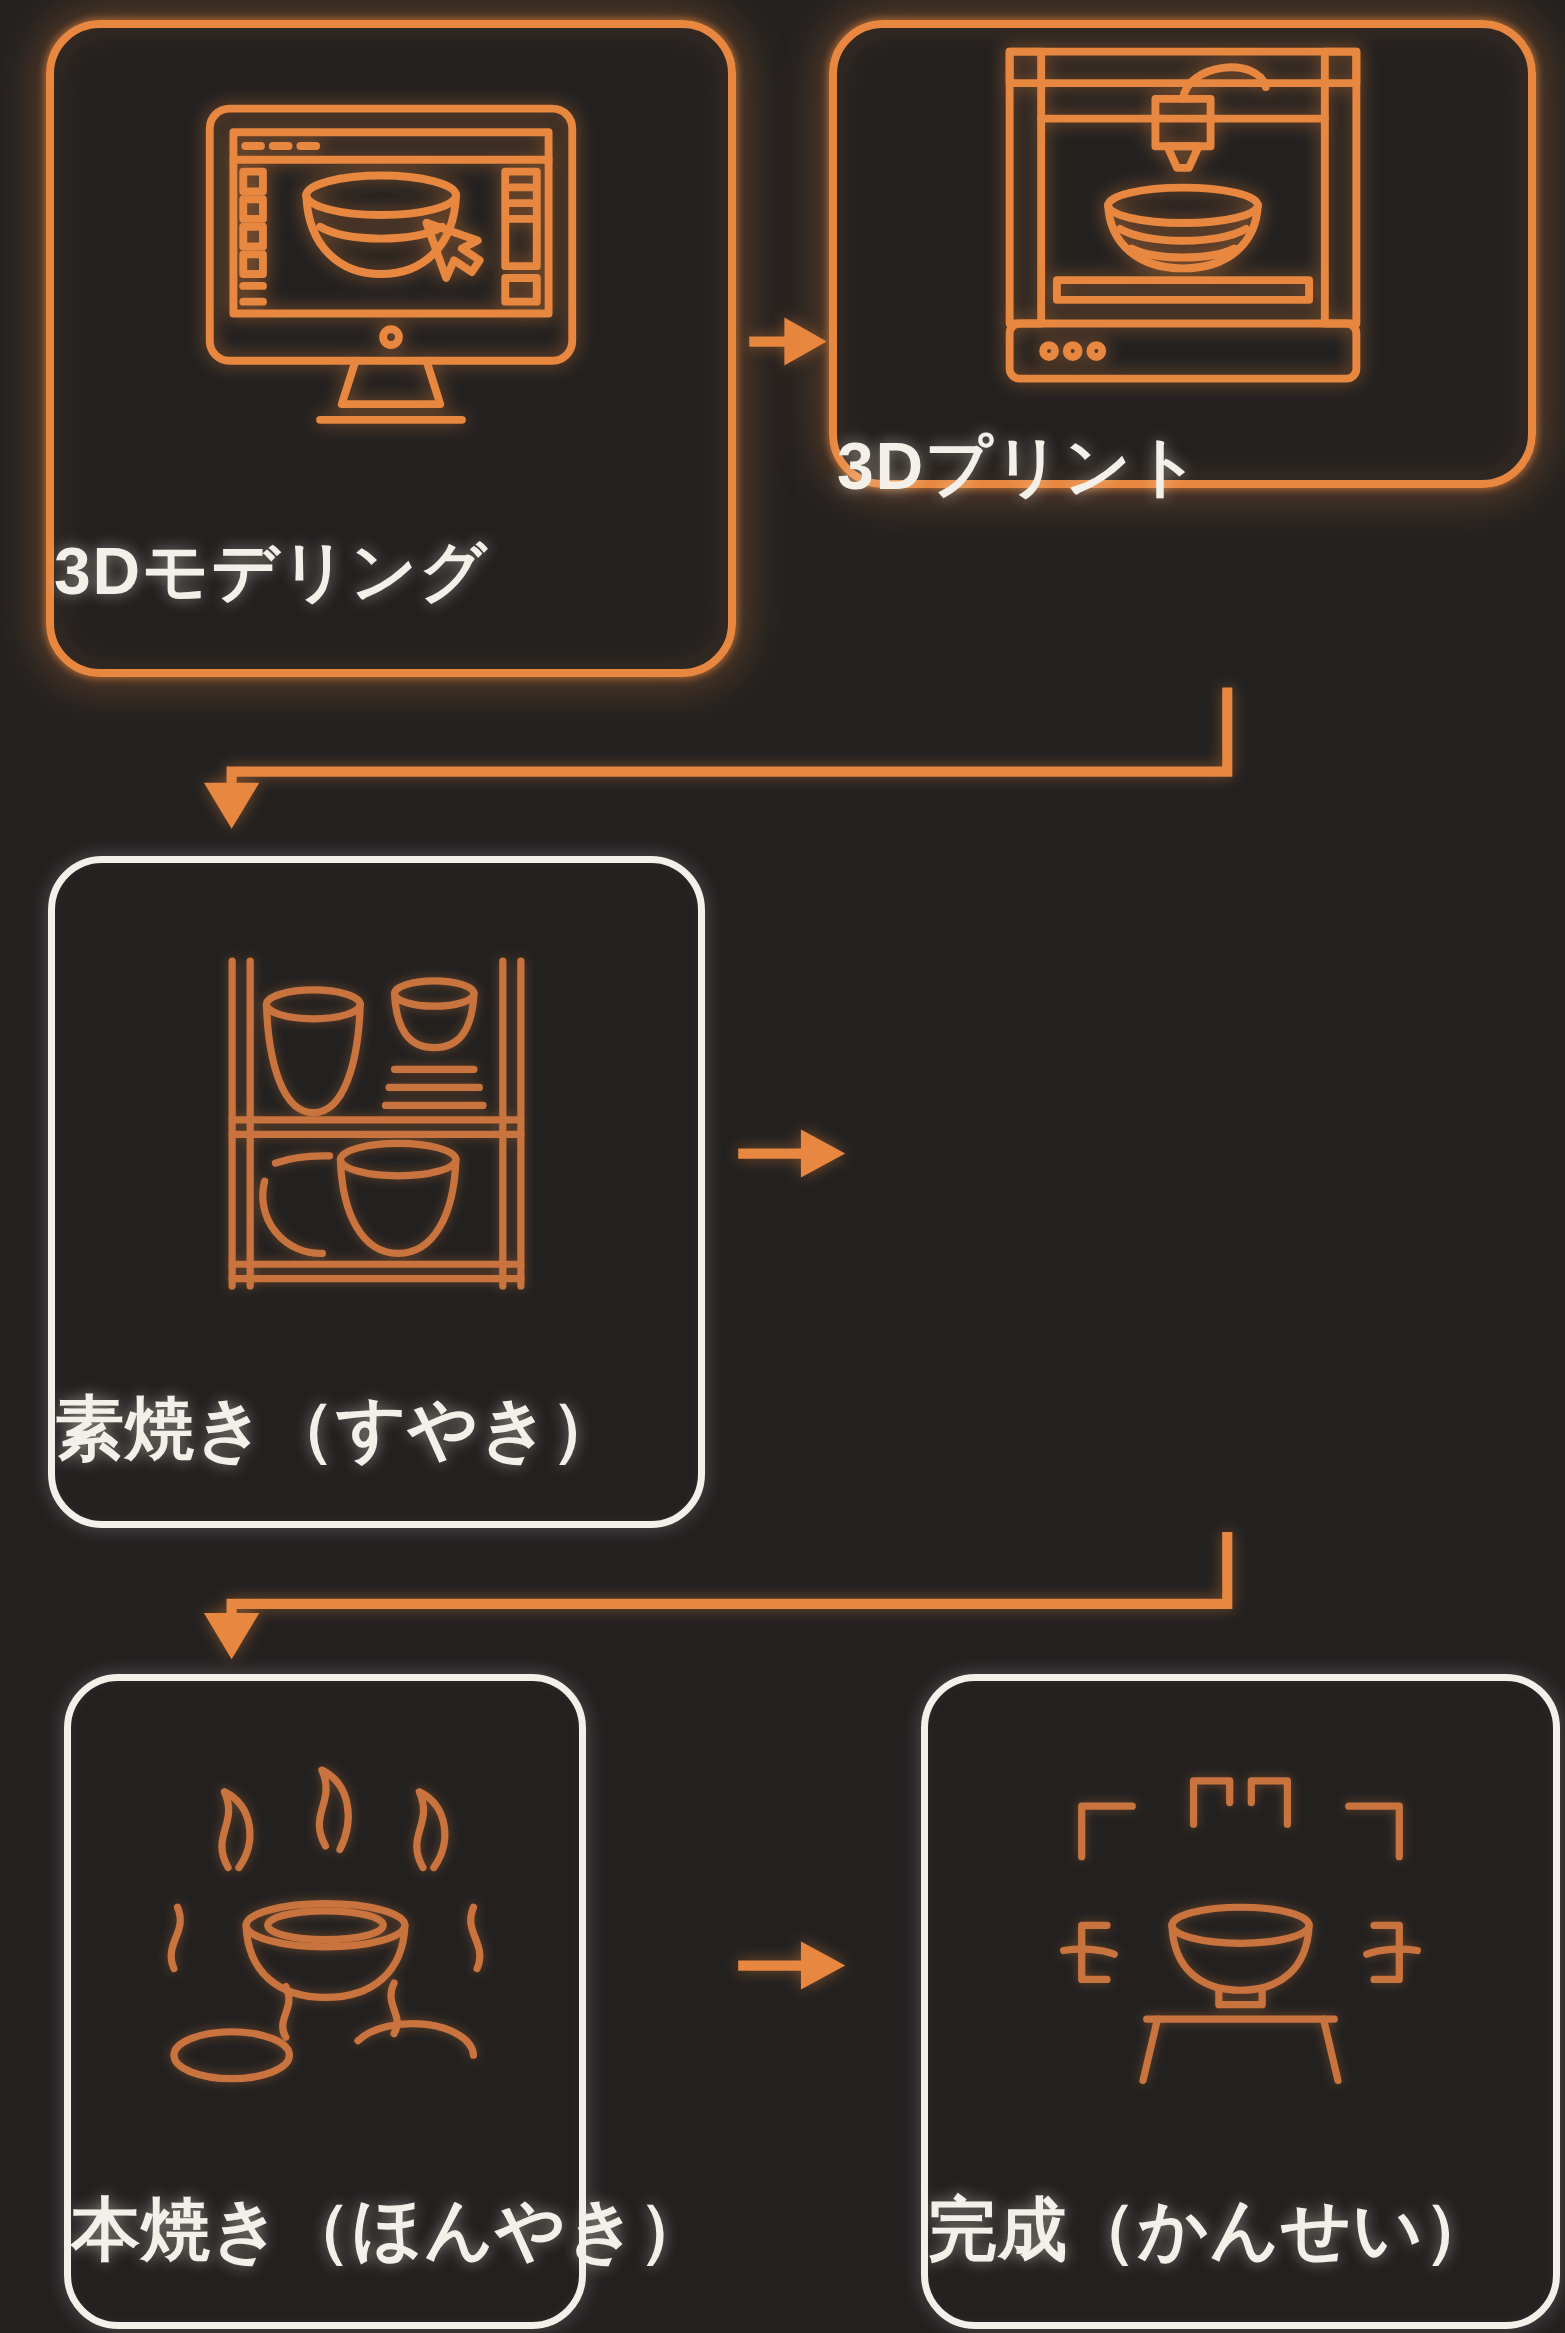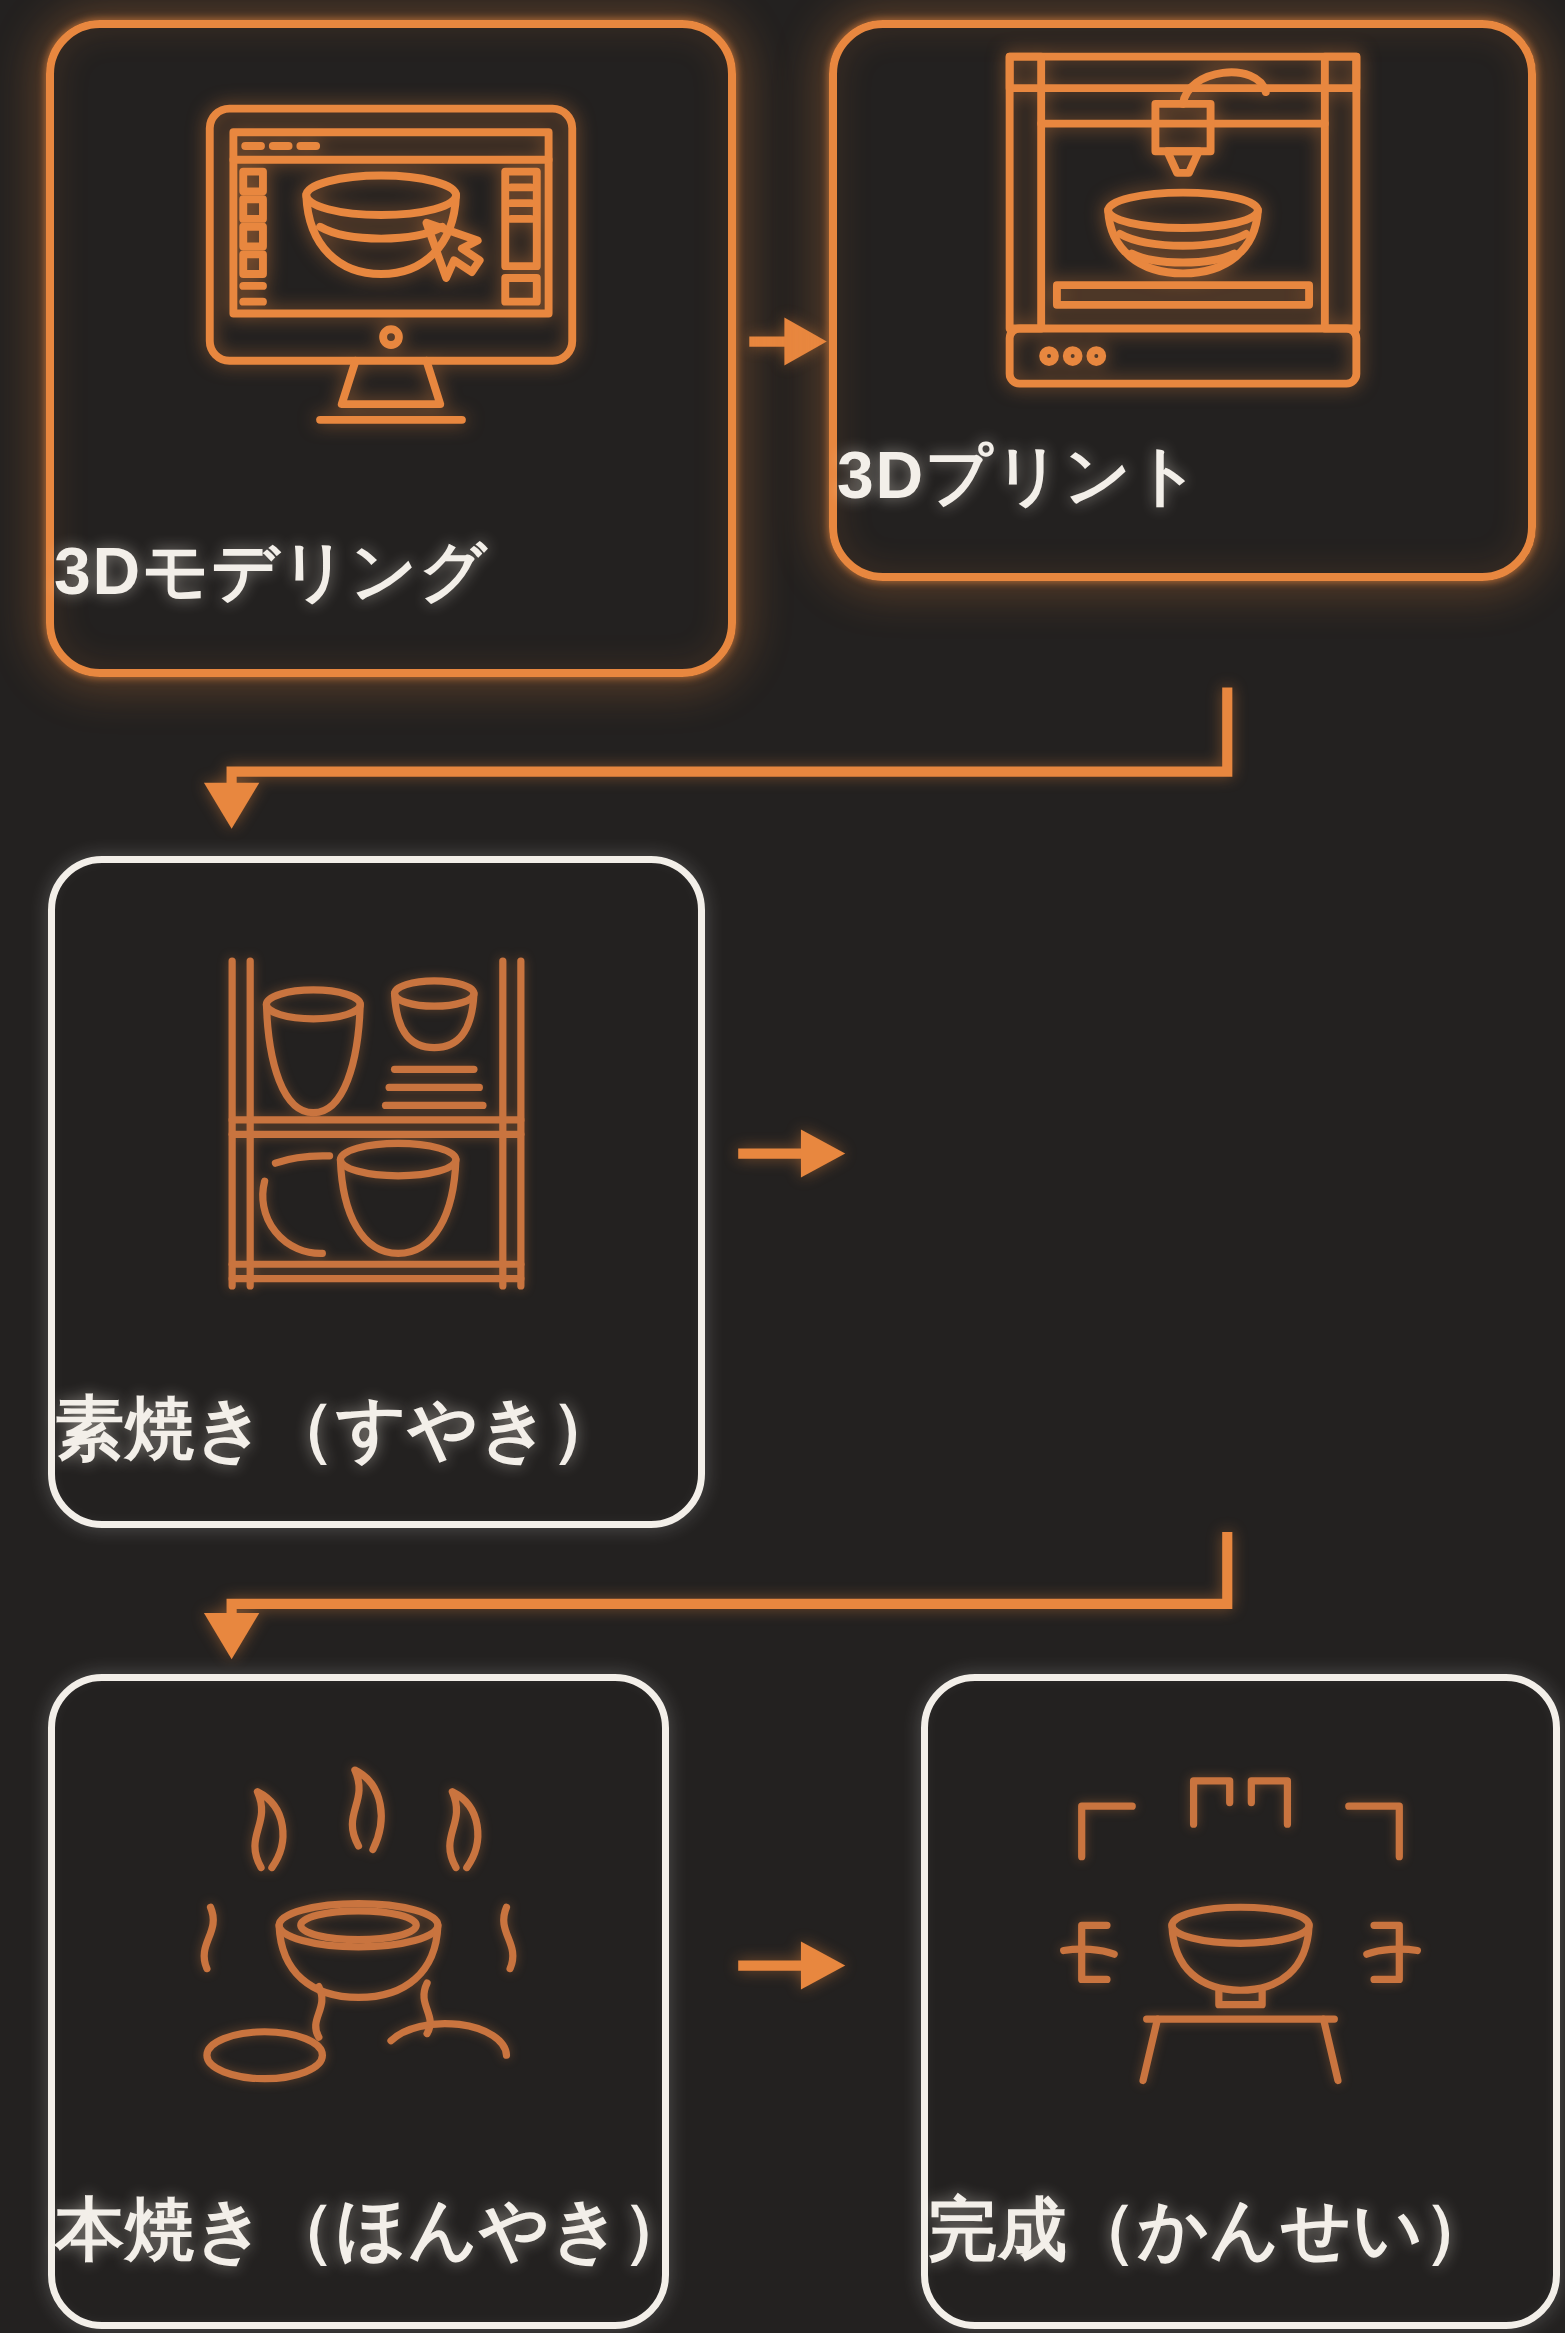--- a/index.html
+++ b/index.html
@@ -47,24 +47,24 @@
 
   .label {
     color: var(--white,#f3efe9); font-weight:bold; white-space:nowrap;
     text-shadow: 0 0 14.8px rgba(255,248,238,.45);
   }
   .node.orange .label { font-size:66px; margin-bottom:52px; letter-spacing:1.8px; }
   .node.white  .label { font-size:69px; margin-bottom:46px; letter-spacing:0.9px; }
 
   
   .n1 { left:46px;  top:20px;   width:690px; height:657px; }
-  .n2 { left:829px; top:20px;   width:707px; height:561px; }
+  .n2 { left:829px; top:20px;   width:707px; height:468px; }
   .n3 { left:48px;  top:856px;  width:657px; height:672px; }
   .n4 { left:899px; top:856px;  width:639px; height:672px; }
-  .n5 { left:48px;  top:1674px; width:621px; height:655px; }
+  .n5 { left:64px;  top:1674px; width:522px; height:655px; }
   .n6 { left:921px; top:1674px; width:639px; height:655px; }
 </style>
 </head>
 <body>
 
 <div class="stage">
 
   <svg class="connectors" viewBox="0 0 1696 2528" aria-hidden="true">
     <g>
       <line x1="812" y1="370" x2="854" y2="370"></line>

